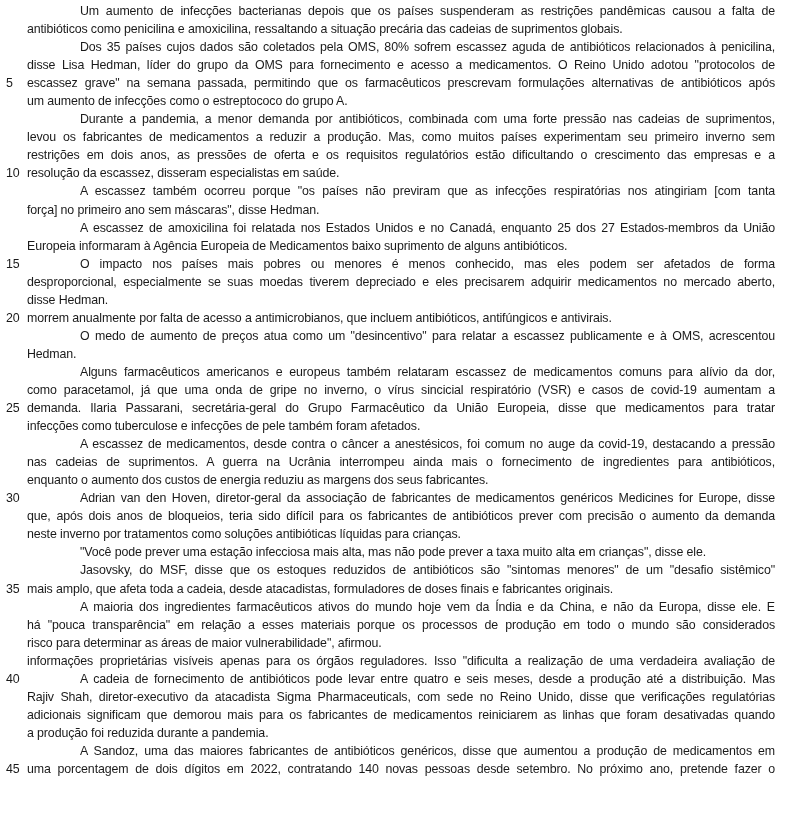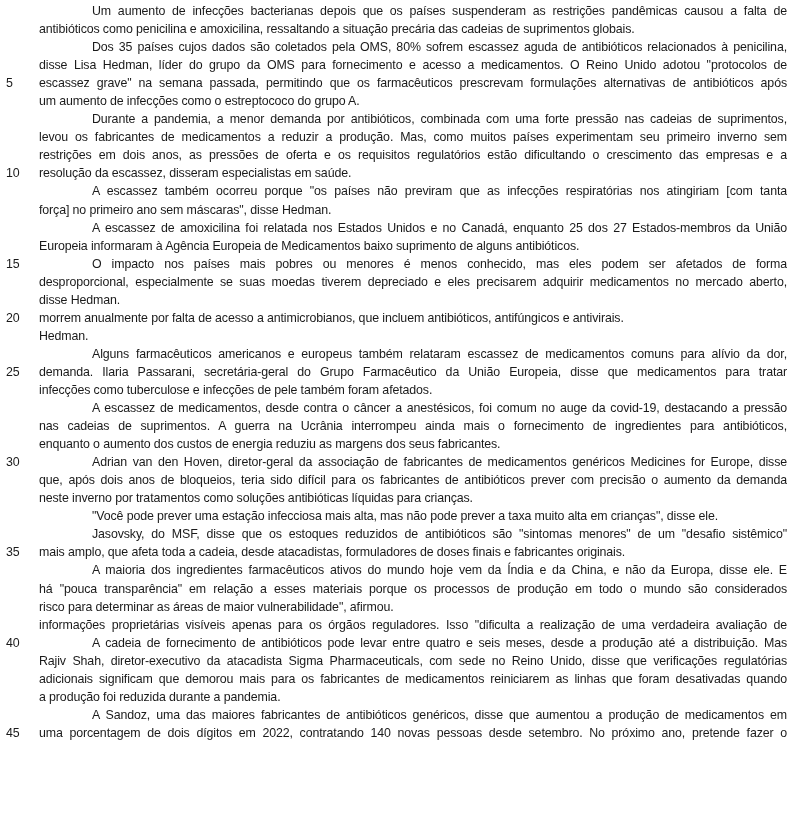--- a/index.html
+++ b/index.html
@@ -32,21 +32,21 @@
   .num {
     position: absolute;
     left: 6px;
     top: 0;
     width: 26px;
     text-align: left;
     font-size: 12.4px;
   }
   .txt {
     display: block;
-    margin-left: 39px;
+    margin-left: 27px;
     width: 748px;
     text-align: left;
     white-space: normal;
   }
   .txt.fill {
     text-align: justify;
     text-align-last: justify;
   }
   .txt.ind {
     text-indent: 53px;
@@ -124,25 +124,33 @@
       <div class="line">
         <span class="num"></span>
         <span class="txt">disse Hedman.</span>
       </div>
       <div class="line">
         <span class="num">20</span>
         <span class="txt">morrem anualmente por falta de acesso a antimicrobianos, que incluem antibióticos, antifúngicos e antivirais.</span>
       </div>
       <div class="line">
         <span class="num"></span>
+        <span class="txt fill ind">O medo de aumento de preços atua como um "desincentivo" para relatar a escassez publicamente e à OMS, acrescentou</span>
+      </div>
+      <div class="line">
+        <span class="num"></span>
         <span class="txt">Hedman.</span>
       </div>
       <div class="line">
         <span class="num"></span>
         <span class="txt fill ind">Alguns farmacêuticos americanos e europeus também relataram escassez de medicamentos comuns para alívio da dor,</span>
+      </div>
+      <div class="line">
+        <span class="num"></span>
+        <span class="txt fill">como paracetamol, já que uma onda de gripe no inverno, o vírus sincicial respiratório (VSR) e casos de covid-19 aumentam a</span>
       </div>
       <div class="line">
         <span class="num">25</span>
         <span class="txt fill">demanda. Ilaria Passarani, secretária-geral do Grupo Farmacêutico da União Europeia, disse que medicamentos para tratar</span>
       </div>
       <div class="line">
         <span class="num"></span>
         <span class="txt">infecções como tuberculose e infecções de pele também foram afetados.</span>
       </div>
       <div class="line">

